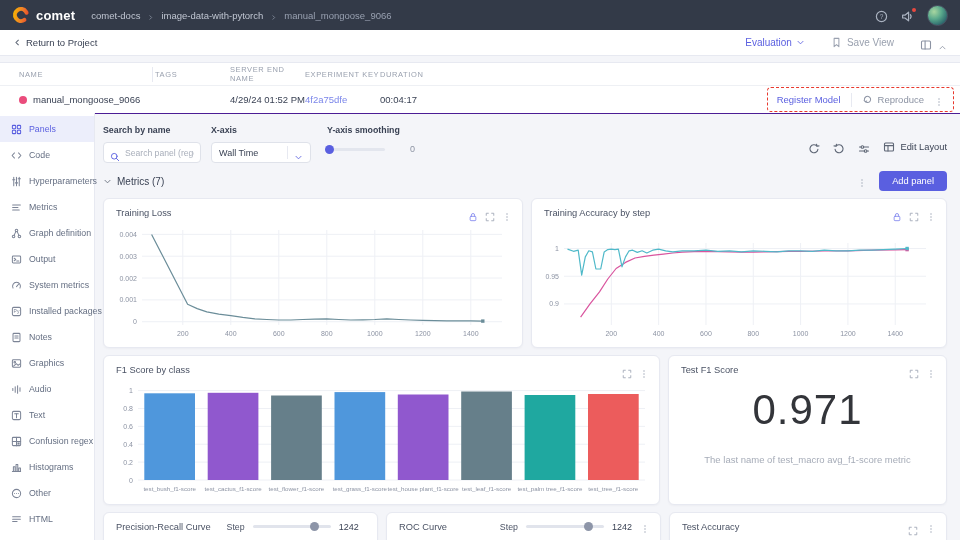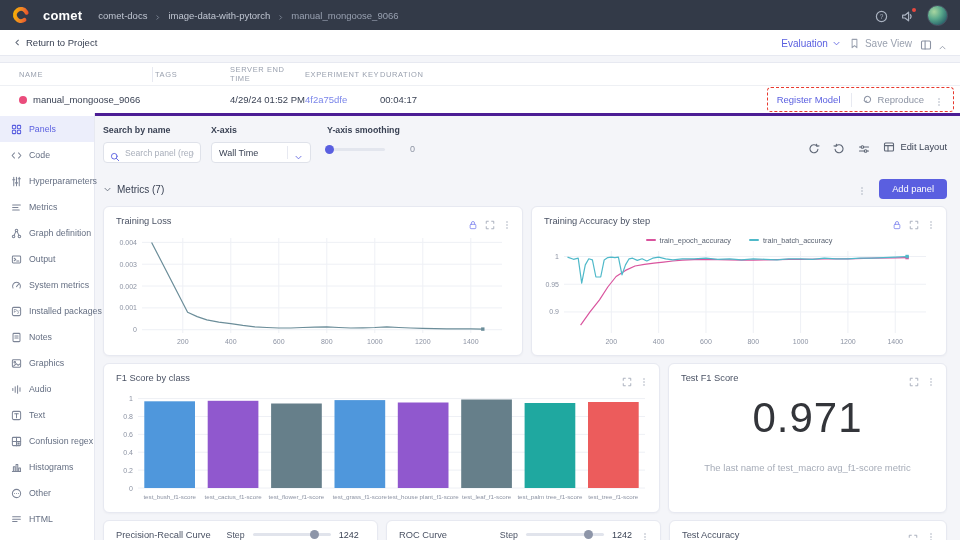--- a/index.html
+++ b/index.html
@@ -1,47 +1,47 @@
 <!DOCTYPE html>
 <html><head>
 <meta charset="utf-8">
 <style>
 *{margin:0;padding:0;box-sizing:border-box}
 html,body{width:960px;height:540px;overflow:hidden}
 body{font-family:"Liberation Sans",sans-serif;background:#f4f5f9;position:relative;-webkit-font-smoothing:antialiased}
 
 
 .topbar{height:30px;background:#333a48;display:flex;align-items:center;padding:0 12px}
-.logo{display:flex;align-items:center;gap:13px}
+.logo{display:flex;align-items:center;gap:6px}
 .logo-mark{width:18px;height:18px}
 .logo-text{color:#fff;font-weight:bold;font-size:13px;letter-spacing:.2px}
 .crumbs{margin-left:16px;display:flex;align-items:center;gap:7px;font-size:9.5px;color:#c0c6d2}
 .crumb-sep{width:7px;height:7px;color:#7d8596}
 .crumb.last{color:#98a0b0}
 .topbar-right{margin-left:auto;display:flex;align-items:center;gap:13px}
 .tb-icon{width:13px;height:13px;color:#aab2c0;position:relative}
 .tb-icon .dot{position:absolute;top:-1px;right:-2px;width:4px;height:4px;border-radius:50%;background:#e8483f}
 .avatar{width:21px;height:21px;border-radius:50%;background:radial-gradient(circle at 32% 30%,#a8d6a0 0%,#5aa98c 40%,#2e6b6e 75%,#274f58 100%);border:1px solid #4a5263}
 
 
 .toolbar{height:26px;background:#fff;border-bottom:1px solid #e7e9f1;display:flex;align-items:center;padding:0 13px}
 .back{display:flex;align-items:center;gap:4px;color:#3a4254;font-size:9.5px;font-weight:500;cursor:pointer}
 .back .ic{width:9px;height:9px;color:#5f6776}
-.toolbar-right{margin-left:auto;display:flex;align-items:flex-end;gap:8px}
+.toolbar-right{margin-left:auto;display:flex;align-items:center;gap:26px}
 .eval{color:#5a5fe0;font-size:10px;font-weight:500;display:flex;align-items:center;gap:4px;cursor:pointer}
 .eval .ic{width:9px;height:9px}
 .saveview{color:#9aa1af;font-size:10px;display:flex;align-items:center;gap:5px;cursor:pointer}
 .saveview .ic{width:11px;height:11px}
 .viewsel{display:flex;align-items:center;gap:6px;color:#8c93a3}
 .viewsel .ic{width:12px;height:12px}
 .viewsel .ic2{width:9px;height:9px}
 
 
 .gap6{height:6px}
-.exp-table{background:#fff;border-top:1px solid #e7e9f1;border-bottom:3px solid #4c1d95;position:relative}
+.exp-table{background:#fff;border-top:1px solid #e7e9f1;border-bottom:1px solid #4c1d95;position:relative}
 .exp-head{display:grid;grid-template-columns:136px 75px 75px 75px auto;padding-left:19px;height:23px;align-items:center;border-bottom:1px solid #eef0f4;position:relative}
 .exp-head span{font-size:7.5px;letter-spacing:.6px;color:#9aa1af;font-weight:500}
 .head-div{position:absolute;left:152px;top:4px;height:15px;width:1px;background:#e7e9f1}
 .exp-row{display:grid;grid-template-columns:136px 75px 75px 75px auto;padding-left:19px;height:27px;align-items:center;font-size:9.5px;color:#3a4254}
 .name-cell{display:flex;align-items:center;gap:6px;font-weight:500}
 .exp-dot{width:8px;height:8px;border-radius:50%;background:#ea4c7c;flex:none}
 .cell-strong{font-weight:500}
 .key-link{color:#7b86ea;cursor:pointer}
 .actions-box{position:absolute;top:24px;right:6px;height:25px;border:1.5px dashed #e8392e;border-radius:4px;display:flex;align-items:center;padding:0 9px;gap:10px;background:#fff}
 .reg-btn{color:#5a5fe0;font-size:9.5px;font-weight:500;background:none;border:none;cursor:pointer;font-family:inherit}
@@ -74,21 +74,21 @@
 .smooth-row{display:flex;align-items:center;margin-top:9px}
 .track{width:58px;height:3px;background:#e3e6ee;border-radius:2px;position:relative}
 .thumb{position:absolute;top:-3px;width:9px;height:9px;border-radius:50%;background:#5a5fe0;cursor:pointer}
 .sm-val{font-size:9px;color:#8c93a3;margin-left:25px}
 .filter-actions{margin-left:auto;display:flex;align-items:center;gap:13px;margin-top:16px}
 .fa-ic{width:12px;height:12px;color:#5f6776;cursor:pointer}
 .edit-layout{display:flex;align-items:center;gap:5px;font-size:9.3px;color:#3a4254;font-weight:500;cursor:pointer}
 .edit-layout .ic{width:12px;height:12px;color:#5f6776}
 
 
-.sec-head{display:flex;align-items:center;margin-top:16px}
+.sec-head{display:flex;align-items:center;margin-top:8px}
 .sec-title{display:flex;align-items:center;gap:5px;font-size:10px;font-weight:500;color:#3a4254;cursor:pointer}
 .sec-title .ic{width:9px;height:9px;color:#5f6776}
 .sec-right{margin-left:auto;display:flex;align-items:center;gap:12px}
 .add-btn{background:#5a5fe0;color:#fff;font-size:9.3px;font-weight:500;border:none;border-radius:4px;padding:5px 13px;cursor:pointer;font-family:inherit}
 
 
 .prow{display:flex;gap:8px;margin-top:7px}
 .card{background:#fff;border:1px solid #e7e9f1;border-radius:6px;height:150px;position:relative;box-shadow:0 1px 2px rgba(40,50,80,.04)}
 .card-head{display:flex;align-items:center;padding:9px 10px 0 12px}
 .card-title{font-size:9.3px;font-weight:500;color:#4a5264}
@@ -195,21 +195,21 @@
     </div>
   </div>
 </div>
 
 <div class="gap6"></div>
 
 <div class="exp-table">
   <div class="exp-head">
       <span>NAME</span>
       <span>TAGS</span>
-      <span>SERVER END TIME</span>
+      <span>SERVER END NAME</span>
       <span>EXPERIMENT KEY</span>
       <span>DURATION</span>
       <span class="head-div"></span>
     </div>
   <div class="exp-row">
     <div class="name-cell">
       <span class="exp-dot"></span>
       <span>manual_mongoose_9066</span>
     </div>
     <div></div>
@@ -514,24 +514,20 @@
                   <path d="M10.5 8v2.5H8"></path>
                   <path d="M4 10.5H1.5V8"></path>
                 </svg></span>
             <span class="ci"><svg viewBox="0 0 12 12" width="100%" height="100%" fill="none" stroke="currentColor" stroke-width="1.1" stroke-linecap="round" stroke-linejoin="round">
                   <circle cx="6" cy="2.4" r="0.9" fill="currentColor" stroke="none"></circle>
                   <circle cx="6" cy="6" r="0.9" fill="currentColor" stroke="none"></circle>
                   <circle cx="6" cy="9.6" r="0.9" fill="currentColor" stroke="none"></circle>
                 </svg></span>
           </span>
         </div>
-        <div class="ta-legend" id="ta-legend">
-            <span class="lg-item"><i style="background: rgb(217, 84, 158);"></i>train_epoch_accuracy</span>
-            <span class="lg-item"><i style="background: rgb(79, 185, 201);"></i>train_batch_accuracy</span>
-          </div>
         <div class="plot ta-plot" id="ta-plot"><svg width="400" height="102">
               <line x1="73.3202614379085" y1="4" x2="73.3202614379085" y2="86" stroke="#eef0f5"></line>
               <text x="73.3202614379085" y="97" font-size="7" fill="#8c93a3" text-anchor="middle" font-family="Liberation Sans,sans-serif">200</text>
               <line x1="120.640522875817" y1="4" x2="120.640522875817" y2="86" stroke="#eef0f5"></line>
               <text x="120.640522875817" y="97" font-size="7" fill="#8c93a3" text-anchor="middle" font-family="Liberation Sans,sans-serif">400</text>
               <line x1="167.9607843137255" y1="4" x2="167.9607843137255" y2="86" stroke="#eef0f5"></line>
               <text x="167.9607843137255" y="97" font-size="7" fill="#8c93a3" text-anchor="middle" font-family="Liberation Sans,sans-serif">600</text>
               <line x1="215.281045751634" y1="4" x2="215.281045751634" y2="86" stroke="#eef0f5"></line>
               <text x="215.281045751634" y="97" font-size="7" fill="#8c93a3" text-anchor="middle" font-family="Liberation Sans,sans-serif">800</text>
               <line x1="262.60130718954247" y1="4" x2="262.60130718954247" y2="86" stroke="#eef0f5"></line>

